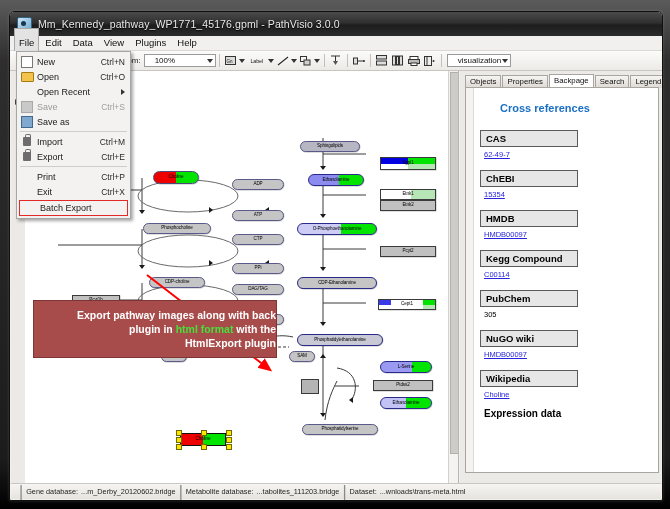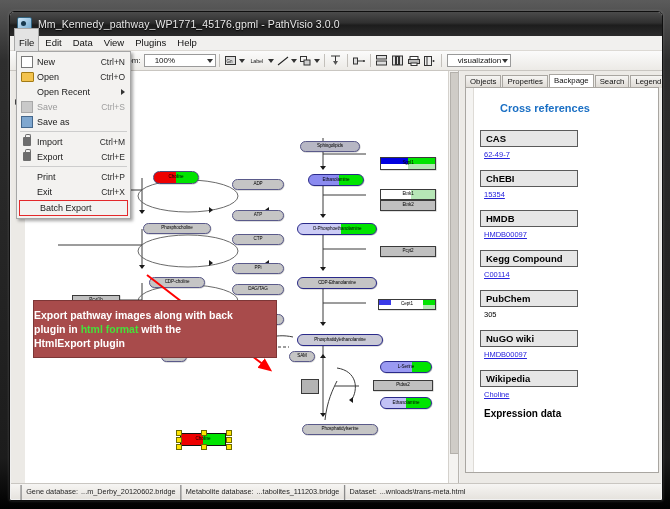--- a/index.html
+++ b/index.html
@@ -97,21 +97,21 @@
   .ah-u{border-left:3px solid transparent;border-right:3px solid transparent;border-bottom:4.5px solid #1a1a1a;}
   .ah-l{border-top:3px solid transparent;border-bottom:3px solid transparent;border-right:4.5px solid #1a1a1a;}
   .ah-r{border-top:3px solid transparent;border-bottom:3px solid transparent;border-left:4.5px solid #1a1a1a;}
 
   
   .selnode{position:absolute;}
   .selnode .hdl{position:absolute;width:3.5px;height:3.5px;background:#ffe400;border:.5px solid #6b6b00;}
 
   
   #annot{position:absolute;left:23px;top:288px;width:242px;height:56px;background:#a84b4b;
-    border:1px solid #7d3636;display:flex;flex-direction:column;align-items:flex-start;
+    border:1px solid #7d3636;display:flex;flex-direction:column;align-items:flex-end;
     justify-content:center;z-index:30;}
   #annot .ln{font-size:10.5px;font-weight:bold;color:#fff;line-height:14px;white-space:nowrap;}
   #annot .hl{color:#46e03a;}
   #redarrow{position:absolute;left:118px;top:200px;width:170px;height:110px;z-index:29;}
 
   
   #rightpanel{position:absolute;left:450px;top:59px;width:201px;height:412px;background:#eceae6;}
   #rp-tabbar{position:absolute;left:5px;top:4px;width:194px;height:13px;display:flex;
     align-items:flex-end;}
   .rp-tab{font-size:7.8px;color:#111;padding:1px 4px 1px 4px;border:1px solid #a9a6a1;

